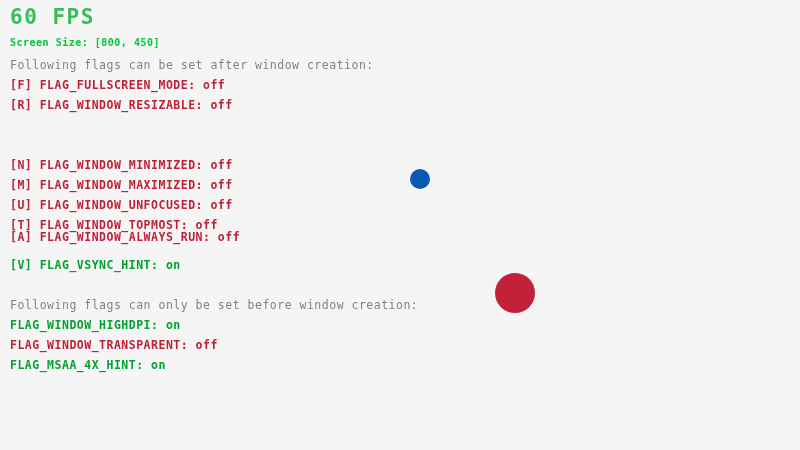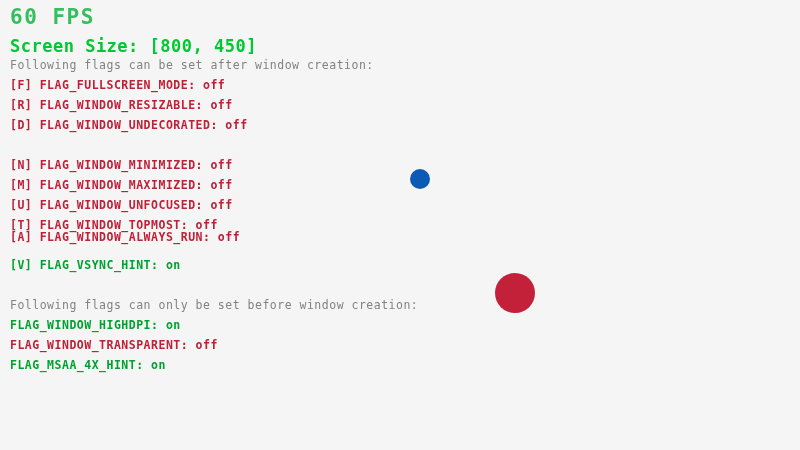--- a/index.html
+++ b/index.html
@@ -33,21 +33,21 @@
     font-size: 21px;
     font-weight: bold;
     color: #35be5b;
     letter-spacing: 1.5px;
     text-align: center;
   }
 
   #screen-size {
     left: 10px;
     top: 38px;
-    font-size: 17px;
+    font-size: 10px;
     font-weight: bold;
     color: #00c832;
   }
 
   .section-heading {
     left: 10px;
     font-size: 11.5px;
     color: #828282;
   }
   #heading-after  { top: 60px; }
@@ -89,21 +89,20 @@
   <div class="txt" id="fps-counter">60 FPS</div>
 
   <div class="txt" id="screen-size">Screen Size: [800, 450]</div>
 
   <div class="txt section-heading" id="heading-after">Following flags can be set after window creation:</div>
 
   <div class="txt flag-line flag-off" style="top:80px">[F] FLAG_FULLSCREEN_MODE: off</div>
 
   <div class="txt flag-line flag-off" style="top:100px">[R] FLAG_WINDOW_RESIZABLE: off</div>
 
-  <div class="txt flag-line flag-off" style="top:120px">[D] FLAG_WINDOW_UNDECORATED: off</div>
 
 
   <div class="txt flag-line flag-off" style="top:160px">[N] FLAG_WINDOW_MINIMIZED: off</div>
 
   <div class="txt flag-line flag-off" style="top:180px">[M] FLAG_WINDOW_MAXIMIZED: off</div>
 
   <div class="txt flag-line flag-off" style="top:200px">[U] FLAG_WINDOW_UNFOCUSED: off</div>
 
   <div class="txt flag-line flag-off" style="top:220px">[T] FLAG_WINDOW_TOPMOST: off</div>
 

